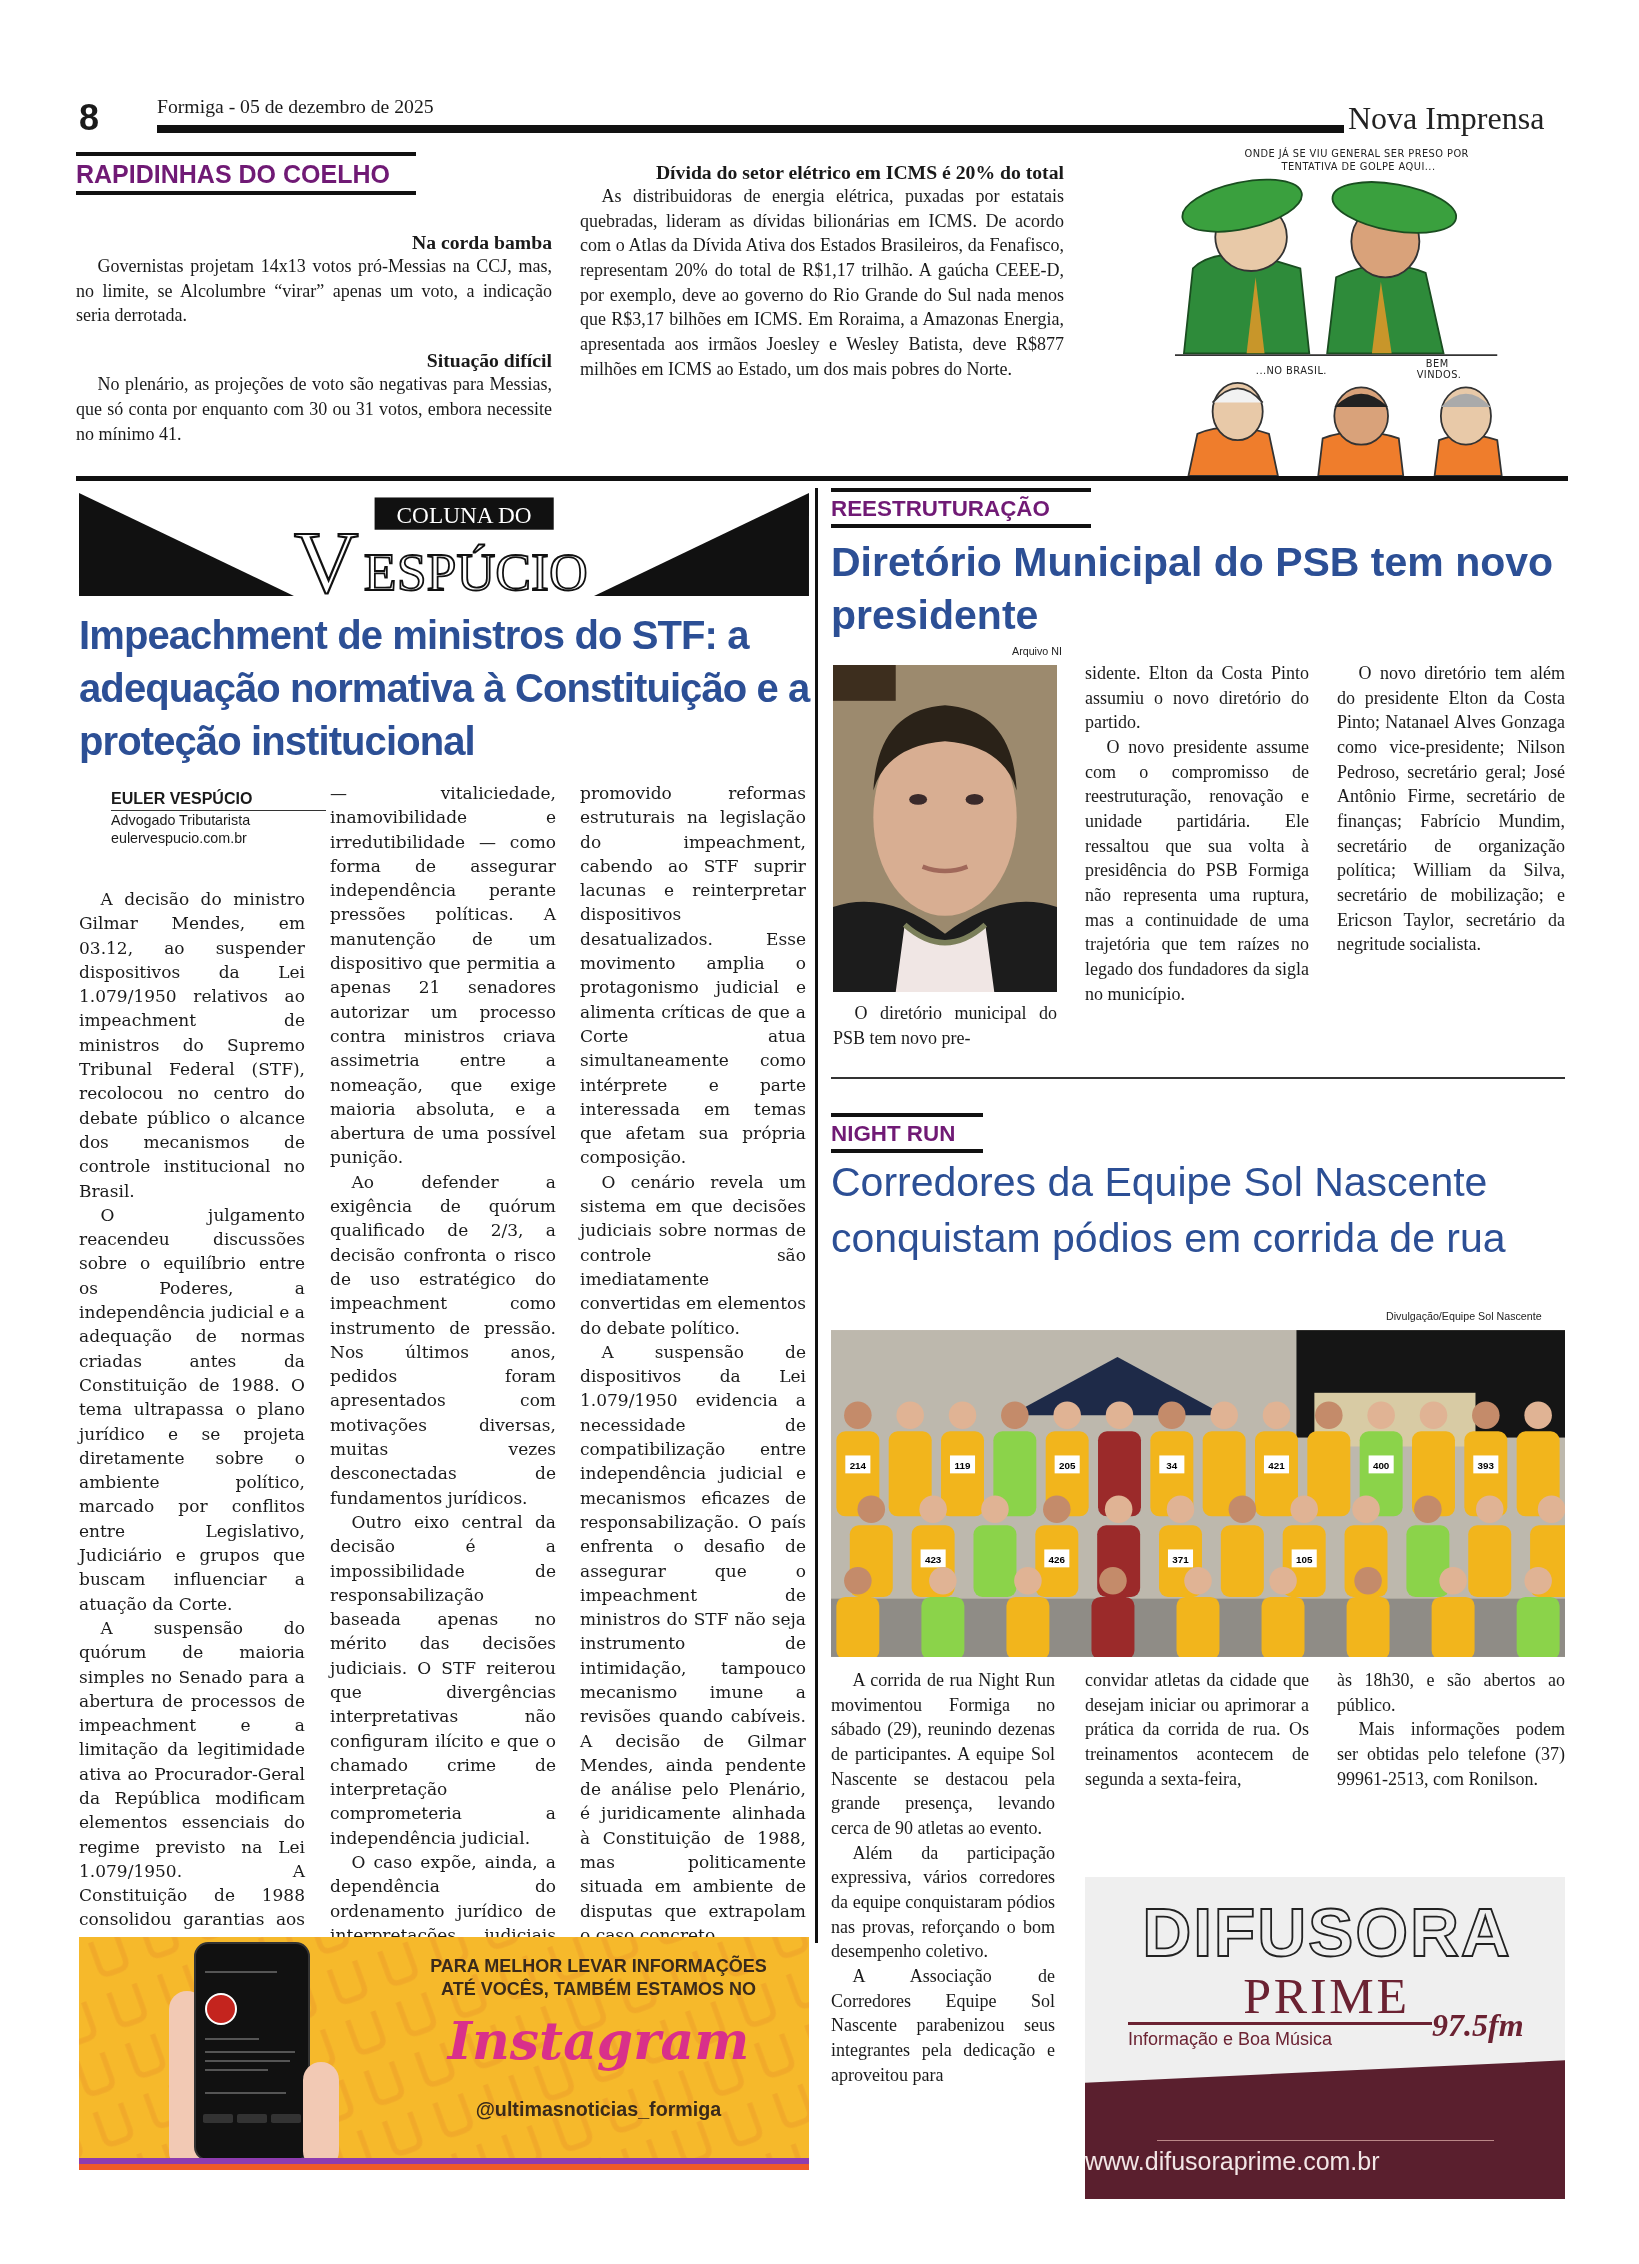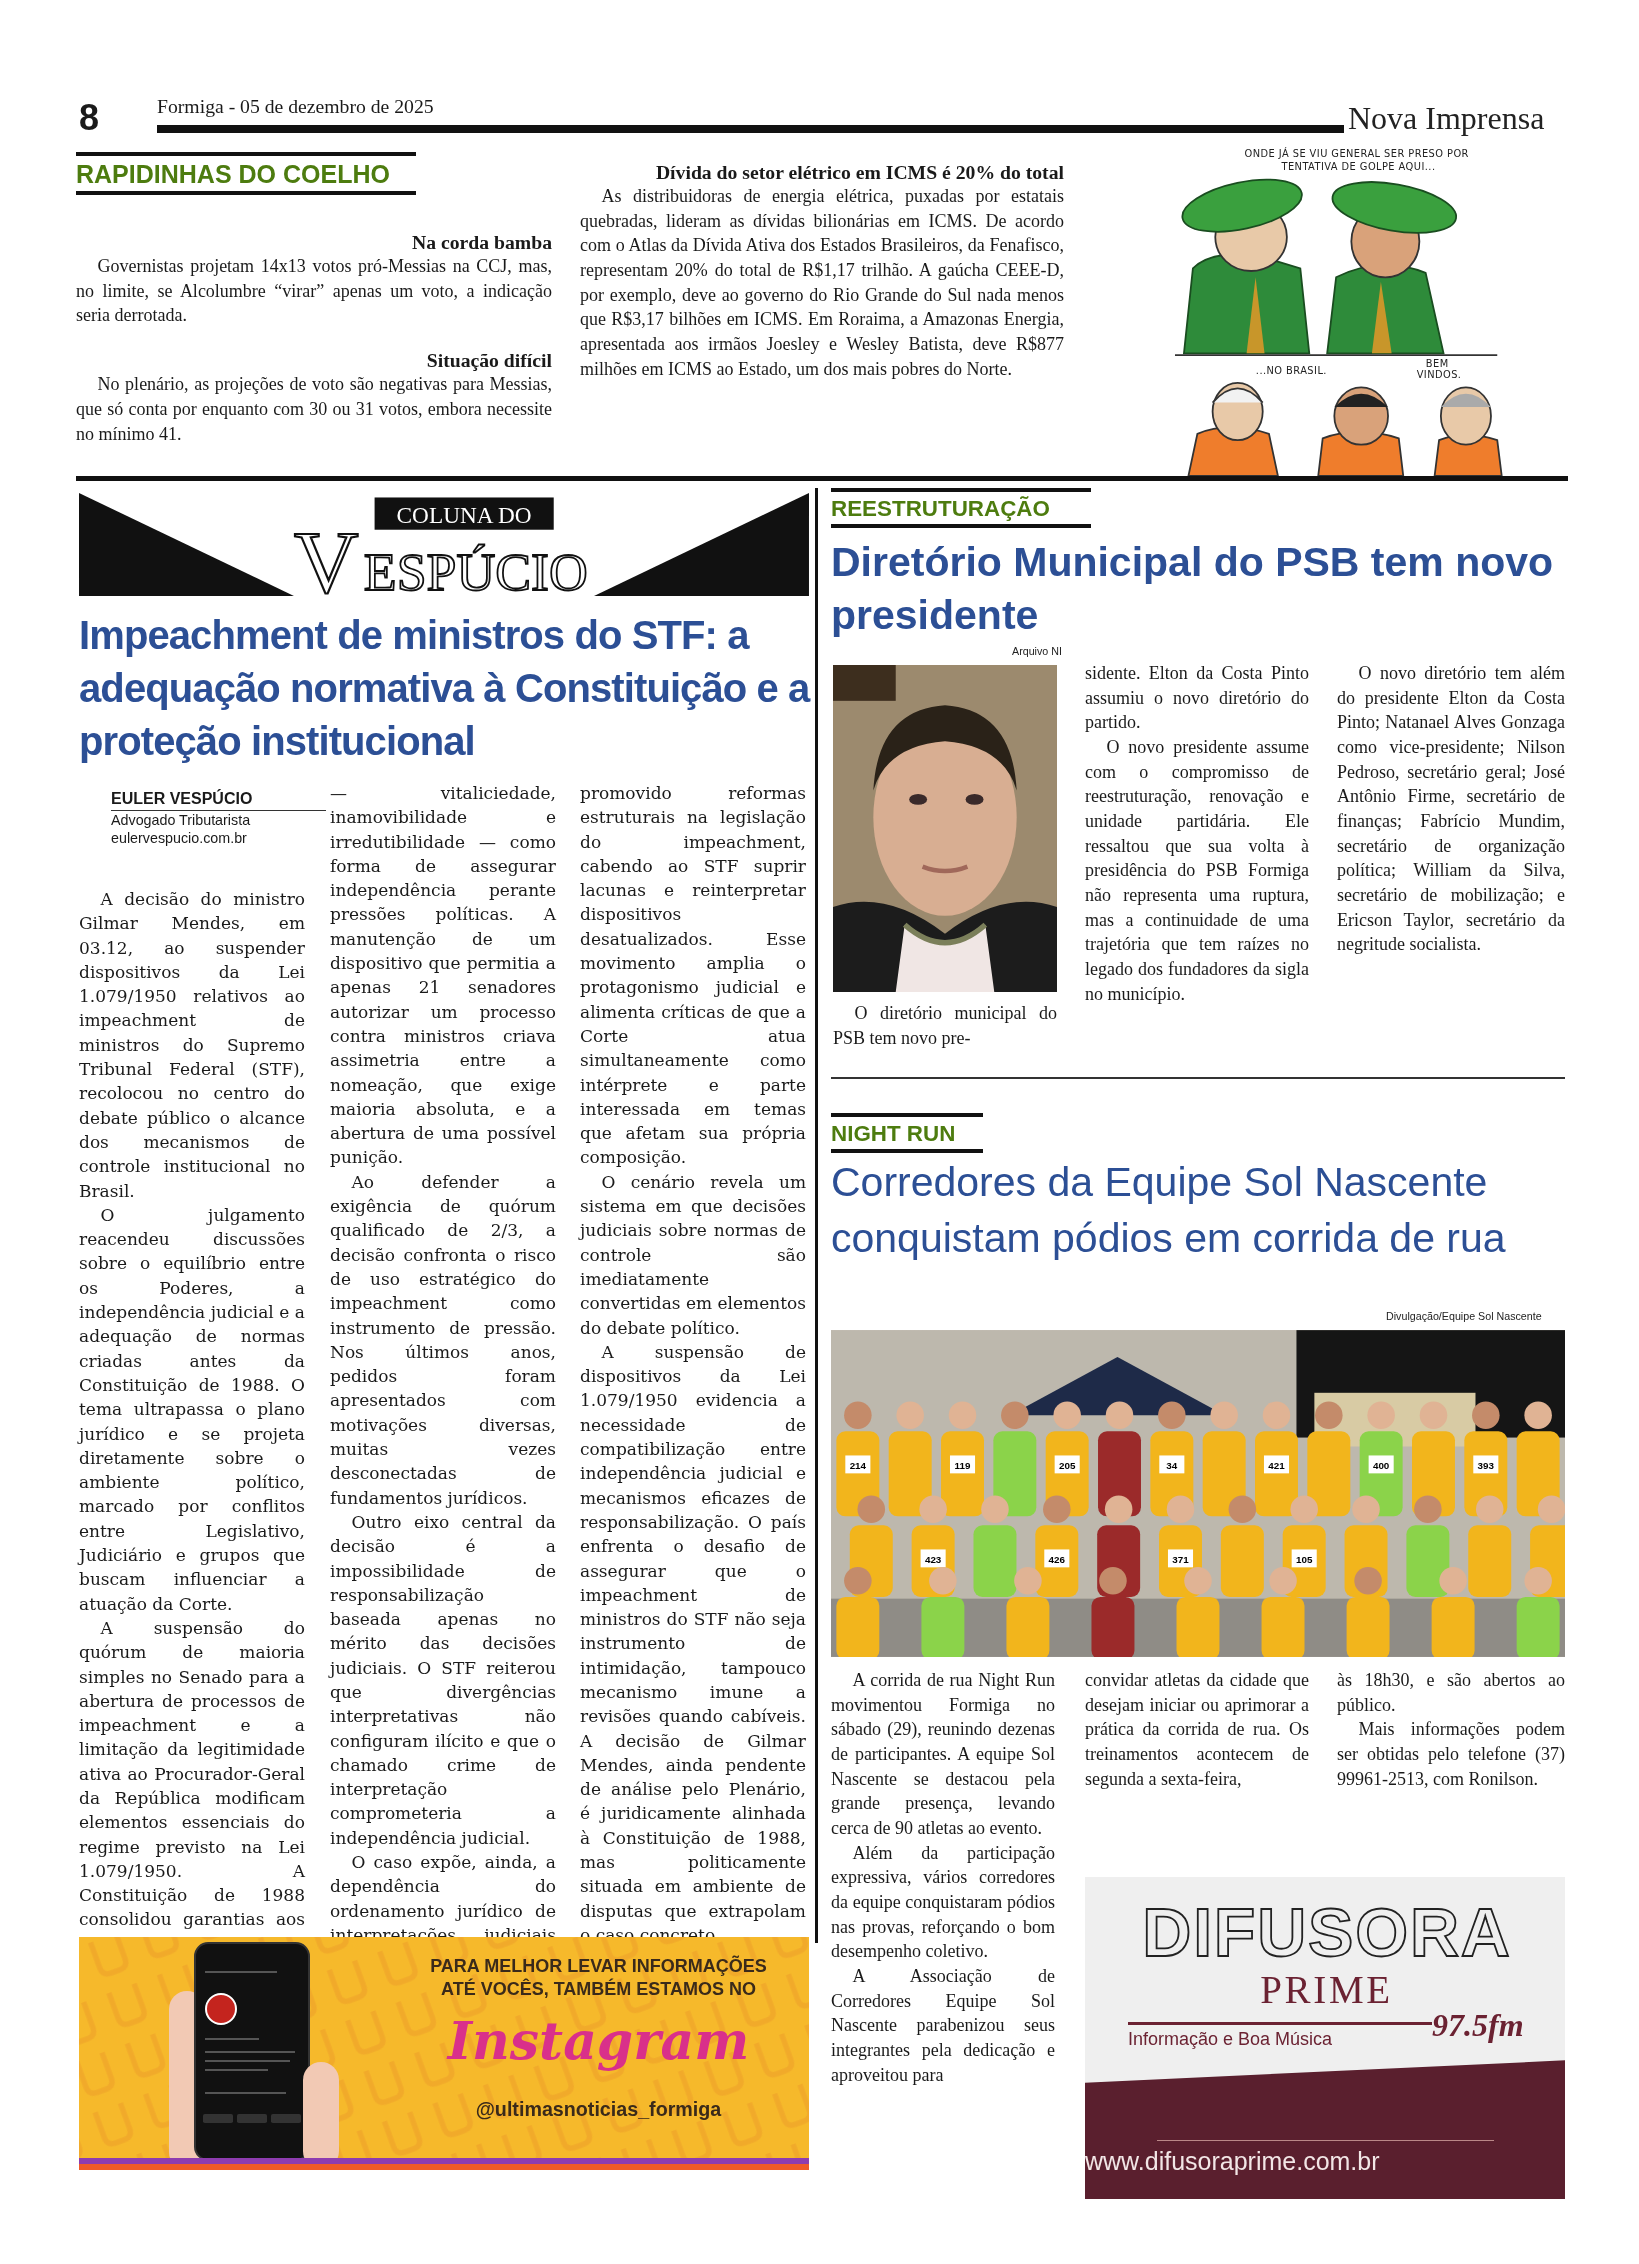--- a/index.html
+++ b/index.html
@@ -8,21 +8,21 @@
 
   .abs { position: absolute; }
 
   
   .page-num { left: 79px; top: 97px; font-family: "Liberation Sans", sans-serif; font-weight: 700; font-size: 36px; }
   .date-line { left: 157px; top: 95px; font-family: "Liberation Serif", serif; font-size: 19.7px; }
   .header-rule { left: 157px; top: 125px; width: 1187px; height: 8px; background: #111; }
   .masthead { left: 1348px; top: 100px; font-family: "Liberation Serif", serif; font-size: 32px; color: #222; }
 
   
-  .section-label { font-family: "Liberation Sans", sans-serif; font-weight: 700; color: #4d7c0f; border-top: 4.5px solid #111; border-bottom: 4.5px solid #111; padding: 3.6px 0 2.7px 0; display: inline-block; }
+  .section-label { font-family: "Liberation Sans", sans-serif; font-weight: 700; color: #701a75; border-top: 4.5px solid #111; border-bottom: 4.5px solid #111; padding: 3.6px 0 2.7px 0; display: inline-block; }
   .lbl-rapid { left: 76px; top: 152px; width: 340px; font-size: 25px; }
   .lbl-reest { left: 831px; top: 488px; width: 260px; font-size: 22.4px; }
   .lbl-night { left: 831px; top: 1113px; width: 152px; font-size: 22.4px; }
 
   
   .note-title { font-family: "Liberation Serif", serif; font-weight: 700; font-size: 19.7px; text-align: right; }
   .note-body { font-family: "Liberation Serif", serif; font-size: 18px; line-height: 1.37; text-align: justify; text-indent: 21.5px; }
   .col-rapid { left: 76px; top: 231px; width: 476px; }
   .col-rapid .note-title { margin-top: 0; }
   .col-rapid .gap { height: 21.5px; }
@@ -82,21 +82,21 @@
   .run-credit { left: 1386px; top: 1310px; }
   .run-photo { left: 831px; top: 1330px; width: 734px; height: 327px; background: linear-gradient(180deg, #cfcac0 0%, #b9b5aa 25%, #e9b62b 35%, #f1b51e 70%, #8d8a84 100%); overflow: hidden; }
   .run-c1 { left: 831px; top: 1668px; width: 224px; }
   .run-c2 { left: 1085px; top: 1668px; width: 224px; }
   .run-c3 { left: 1337px; top: 1668px; width: 228px; }
 
   
   .radio-ad { left: 1085px; top: 1847px; width: 480px; height: 322px; background: #efefef; overflow: hidden; margin-top: 30px; }
   .radio-bottom { position: absolute; left: 0; top: 0; width: 100%; height: 100%; }
   .radio-name { position: absolute; left: 27px; top: 16px; width: 430px; text-align: center; font-family: "Liberation Sans", sans-serif; font-weight: 700; font-size: 68px; letter-spacing: 1.8px; color: transparent; -webkit-text-stroke: 1.8px #222; }
-  .radio-prime { position: absolute; left: 116px; top: 90px; width: 251px; text-align: center; font-family: "Liberation Serif", serif; font-size: 39px; letter-spacing: 2.7px; color: #6b2232; }
+  .radio-prime { position: absolute; left: 116px; top: 90px; width: 251px; text-align: center; font-family: "Liberation Serif", serif; font-size: 50px; letter-spacing: 2.7px; color: #6b2232; }
   .radio-line { position: absolute; left: 43px; top: 145px; width: 304px; height: 2.7px; background: #6b2232; }
   .radio-slogan { position: absolute; left: 43px; top: 152px; font-family: "Liberation Sans", sans-serif; font-size: 18px; color: #6b2232; }
   .radio-freq { position: absolute; left: 347px; top: 130px; font-family: "Liberation Serif", serif; font-style: italic; font-weight: 700; font-size: 32px; color: #6b2232; }
   .radio-phone { position: absolute; left: 0; top: 215px; width: 100%; text-align: center; font-family: "Liberation Sans", sans-serif; font-size: 34px; color: #f2e6e6; }
   .radio-sep { position: absolute; left: 72px; top: 263px; width: 337px; height: 0.9px; background: #b88; }
   .radio-site { position: absolute; left: 0; top: 270px; width: 100%; text-align: left; font-family: "Liberation Sans", sans-serif; font-size: 25px; color: #f2e6e6; }
 </style>
 </head>
 <body>
 

